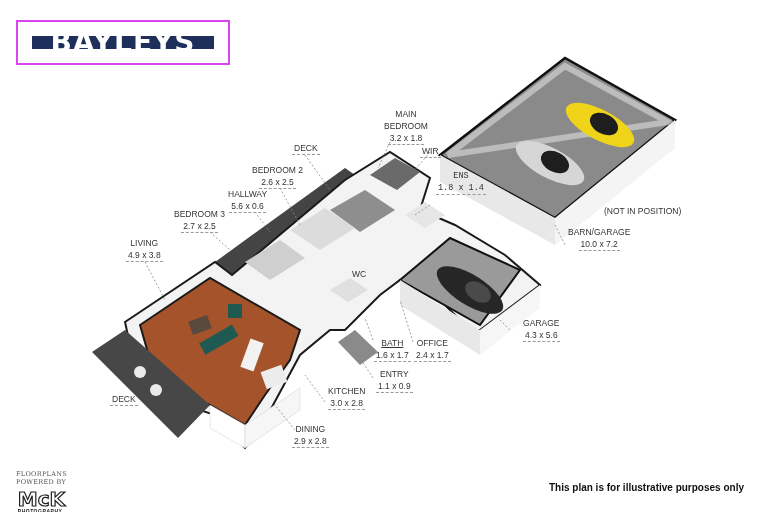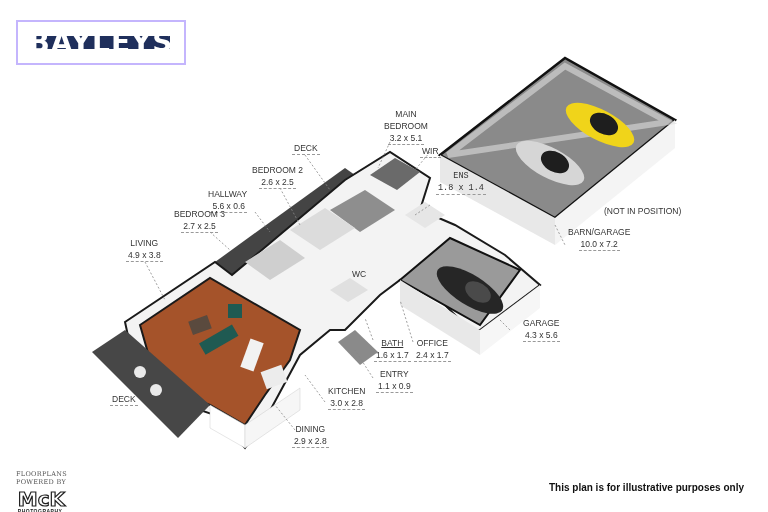--- a/index.html
+++ b/index.html
@@ -1,17 +1,17 @@
 <!DOCTYPE html>
 <html><head>
 <meta charset="utf-8">
 <style>
   html, body { margin:0; padding:0; }
   body { width:768px; height:512px; background:#ffffff; position:relative; overflow:hidden; font-family:"Liberation Sans", sans-serif; }
-  .logo { position:absolute; left:16px; top:20px; width:170px; height:45px; background:#fff; border:2px solid #c4b5fd; box-sizing:border-box; padding:14px; }
+  .logo { position:absolute; left:16px; top:20px; width:214px; height:45px; background:#fff; border:2px solid #d946ef; box-sizing:border-box; padding:14px; }
   .logo-inner { width:100%; height:100%; background:#1f2f5c; display:flex; align-items:center; justify-content:center; color:#fff; font-weight:bold; font-size:28px; letter-spacing:1px; font-family:"DejaVu Sans", sans-serif; }
   .label { position:absolute; font-size:8.5px; color:#333; text-align:center; line-height:12px; white-space:nowrap; }
   .label .dim { border-bottom:1px dashed #999; display:inline-block; padding:0 2px; }
   svg.plan { position:absolute; left:0; top:0; }
   .footer-left { position:absolute; left:16px; top:470px; display:flex; align-items:center; gap:4px;flex-direction:column; }
   .fp-text { font-size:6.5px; color:#555; line-height:8px; letter-spacing:0.3px; font-family:"DejaVu Serif", serif; }
   .mck { display:flex; flex-direction:column; }
   .mck-big { font-size:20px; font-weight:bold; color:#fff; -webkit-text-stroke:1.2px #222; line-height:18px; font-family:"DejaVu Sans", sans-serif; }
   .mck-small { font-size:5px; font-weight:bold; color:#222; letter-spacing:0.5px; }
   .disclaimer { position:absolute; right:24px; top:482px; font-size:10px; font-weight:bold; color:#111; }
@@ -99,33 +99,33 @@
     <line x1="413" y1="342" x2="400" y2="300"></line>
     <line x1="373" y1="378" x2="355" y2="350"></line>
     <line x1="325" y1="402" x2="305" y2="375"></line>
     <line x1="295" y1="430" x2="275" y2="405"></line>
   </g>
 </svg>
 
 <div class="label" style="left:384px; top:108px;">
   <div>MAIN</div>
   <div>BEDROOM</div>
-  <div class="dim">3.2 x 5.1</div>
+  <div class="dim">3.2 x 1.8</div>
 </div>
 <div class="label" style="left:420px; top:145px;">
   <div class="dim">WIR</div>
 </div>
 <div class="label" style="left:292px; top:142px;">
   <div class="dim">DECK</div>
 </div>
 <div class="label" style="left:252px; top:164px;">
   <div>BEDROOM 2</div>
   <div class="dim">2.6 x 2.5</div>
 </div>
-<div class="label" style="left:208px; top:188px;text-align:right;">
+<div class="label" style="left:228px; top:188px;">
   <div>HALLWAY</div>
   <div class="dim">5.6 x 0.6</div>
 </div>
 <div class="label" style="left:174px; top:208px;">
   <div>BEDROOM 3</div>
   <div class="dim">2.7 x 2.5</div>
 </div>
 <div class="label" style="left:126px; top:237px;">
   <div>LIVING</div>
   <div class="dim">4.9 x 3.8</div>

